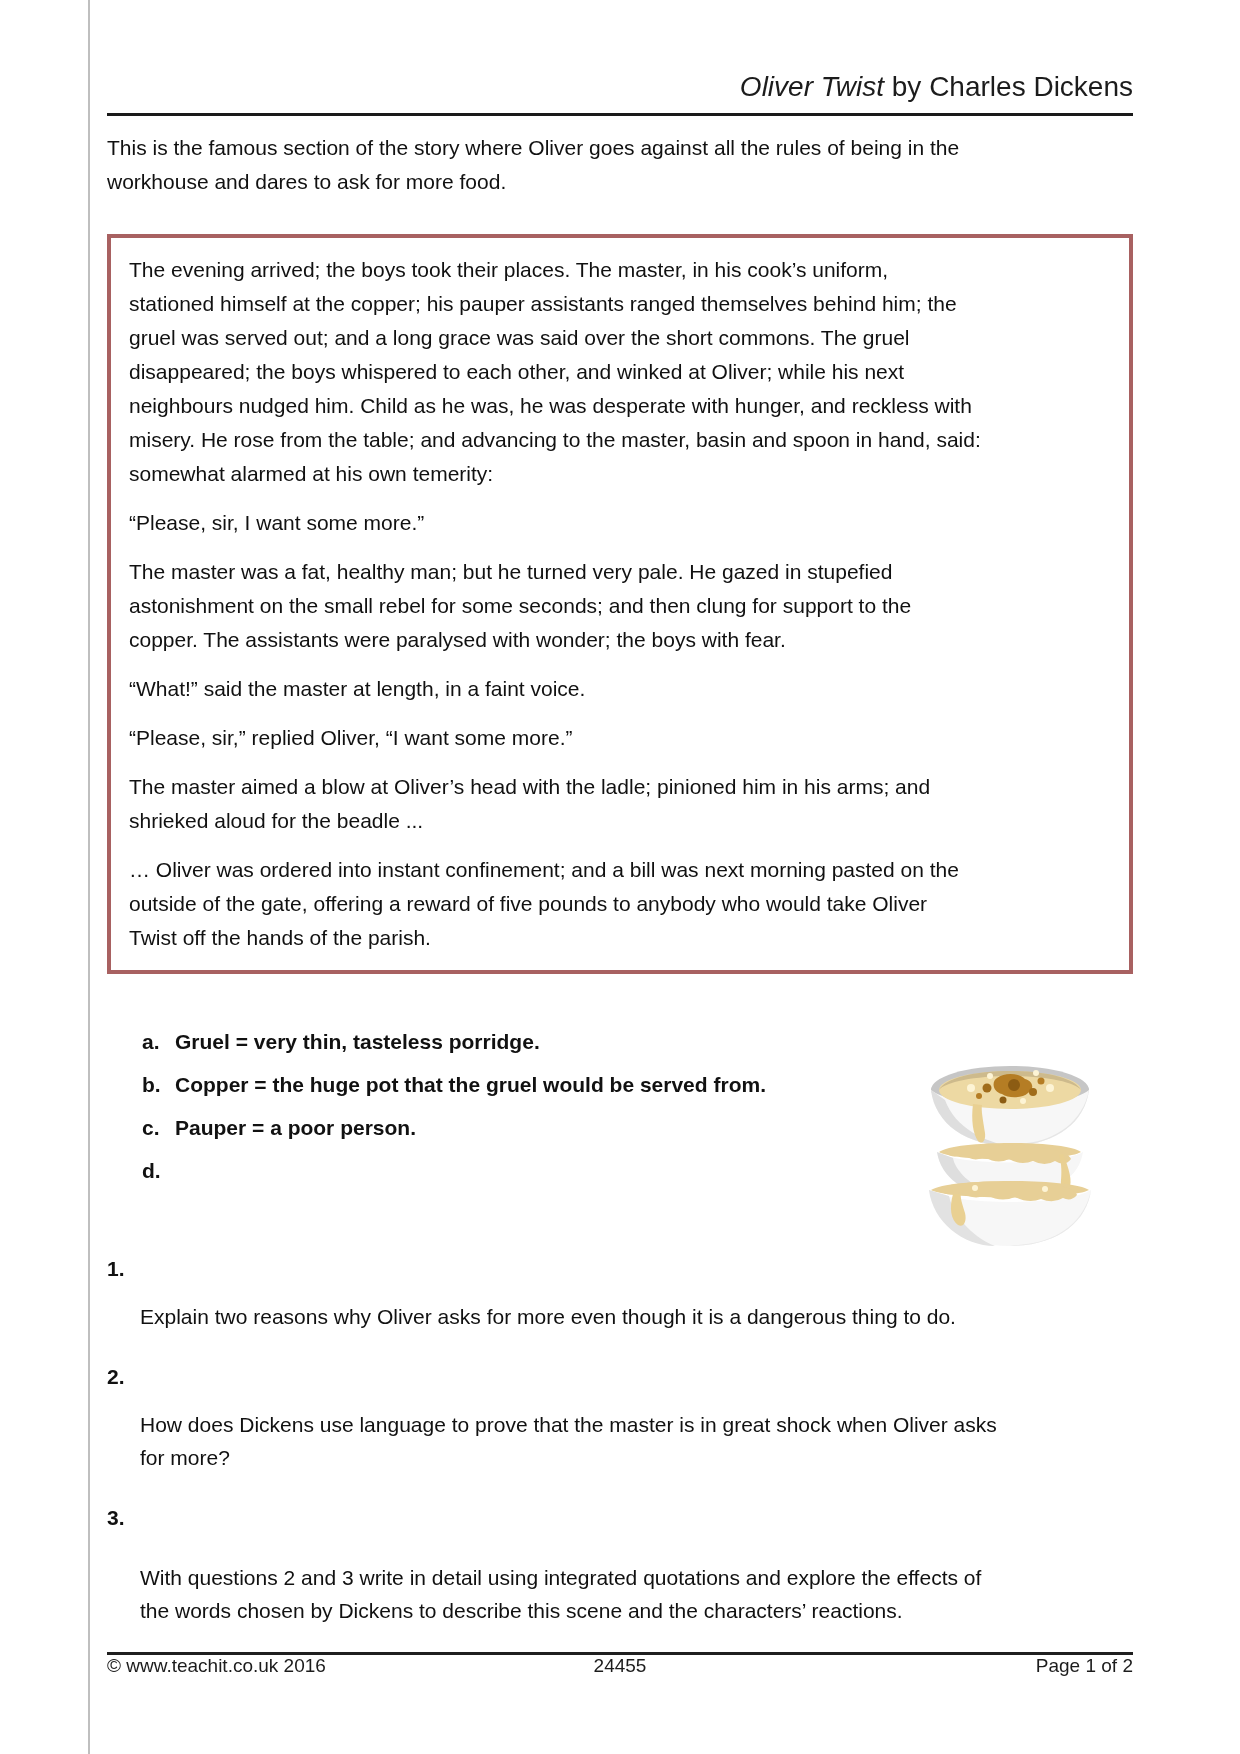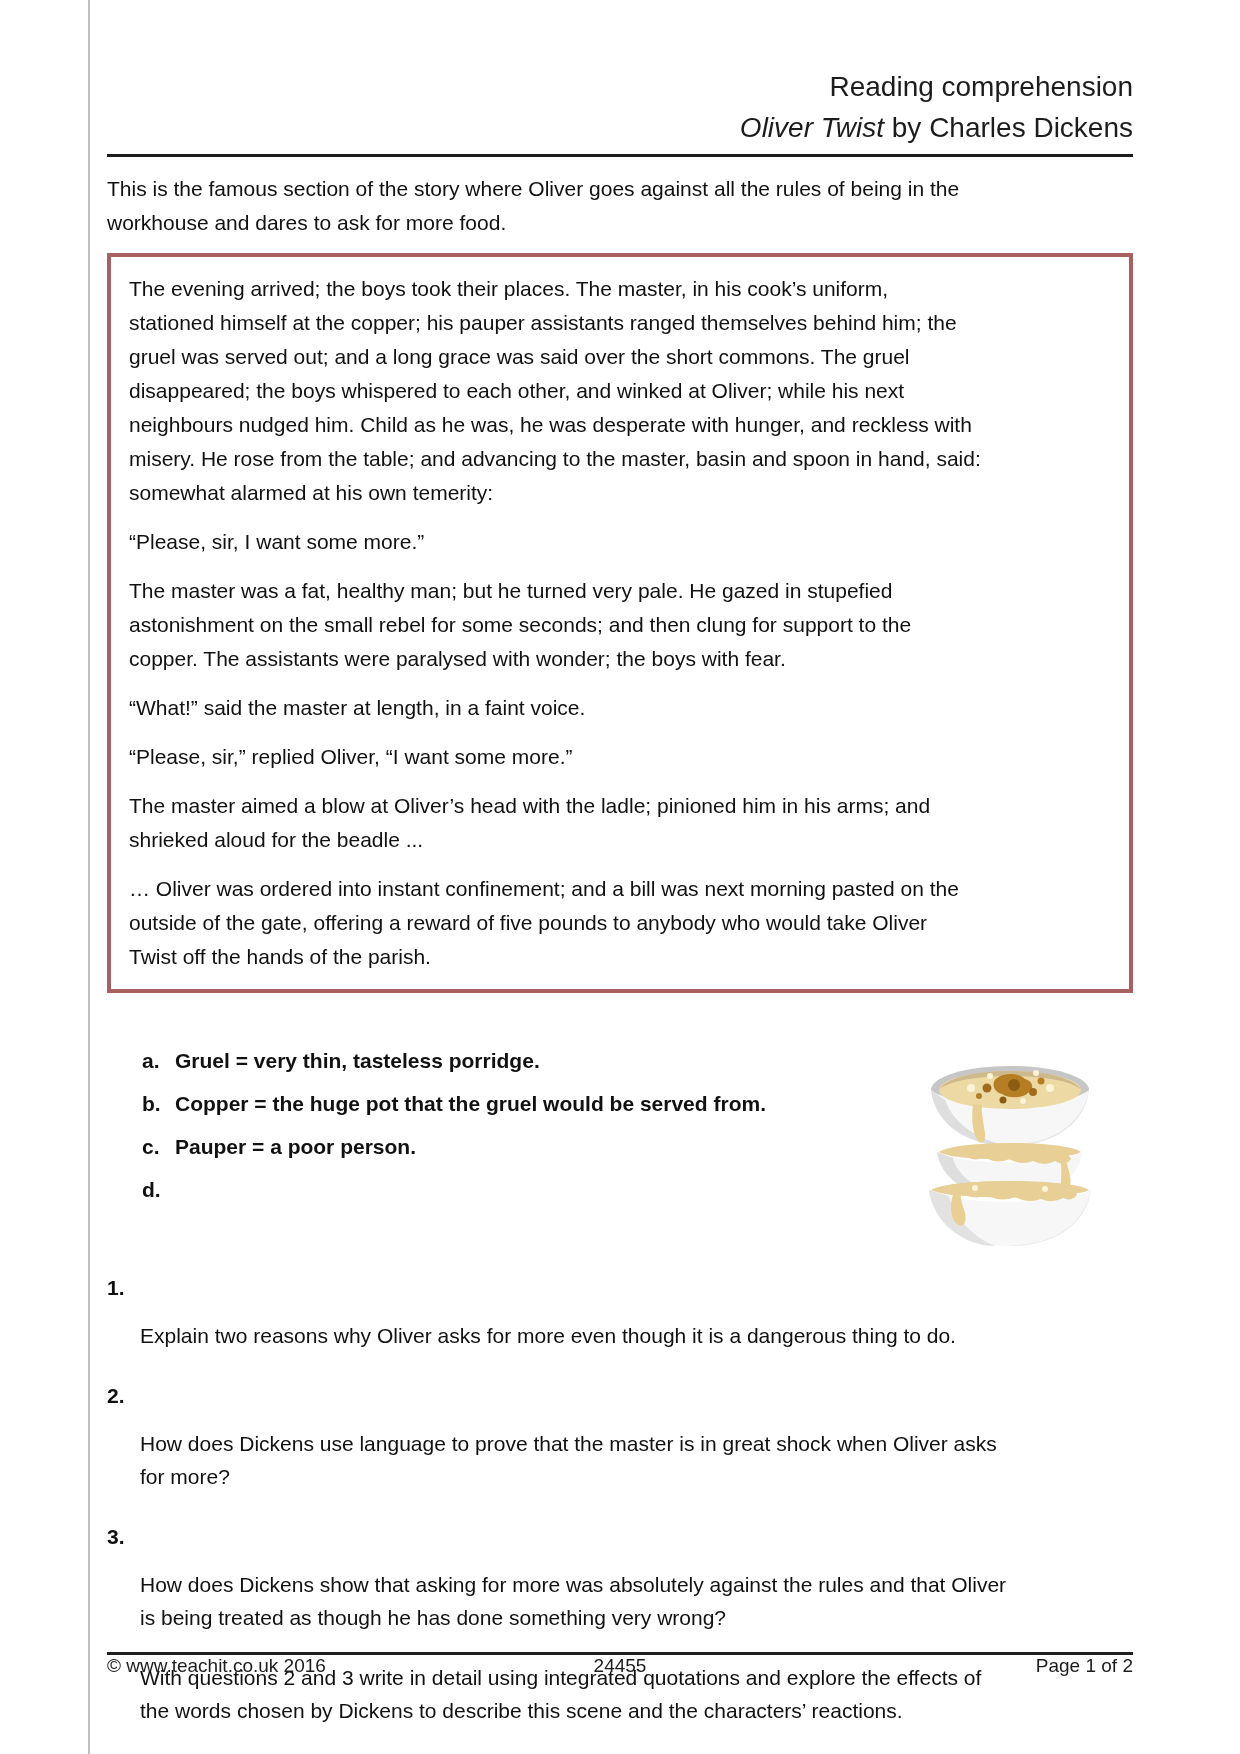--- a/index.html
+++ b/index.html
@@ -4,21 +4,21 @@
 <style>
   html,body{margin:0;padding:0;background:#ffffff;}
   .page{position:relative;width:1240px;height:1754px;background:#ffffff;overflow:hidden;
         font-family:"Liberation Sans",sans-serif;color:#111;}
   .edge-line{position:absolute;left:88px;top:0;width:2px;height:1754px;background:#aaaaaa;opacity:.75;}
   .content{position:relative;margin:0 107px;width:1026px;}
   .header{margin-top:66px;text-align:right;font-size:28px;line-height:41px;color:#1c1c1c;}
   .italic{font-style:italic;}
   .title-rule{border:none;border-top:3px solid #1a1a1a;margin:6px 0 0 0;}
   .intro{margin:15px 0 0 0;font-size:21px;line-height:34px;white-space:pre-line;}
-  .extract-box{margin-top:13px;border:4px solid #a86161;padding:15px 24px 15px 18px;}
+  .extract-box{margin-top:35px;border:4px solid #a86161;padding:15px 24px 15px 18px;}
   .extract-box p{margin:0 0 15px 0;font-size:21px;line-height:34px;white-space:pre-line;}
   .extract-box p:last-child{margin-bottom:0;}
   .vocab{margin:55px 0 0 35px;}
   .vocab-item{display:flex;font-size:21px;font-weight:bold;line-height:26px;margin-bottom:17px;}
   .vletter{width:33px;flex:0 0 33px;}
   .illustration{position:absolute;left:915px;top:1048px;width:190px;height:200px;}
   .questions{margin-top:68px;}
   .q-row{display:flex;font-size:21px;line-height:33px;margin-bottom:27px;}
   .q-num{width:33px;flex:0 0 33px;font-weight:bold;}
   .q-text{white-space:pre-line;margin-top:48px;}
@@ -31,21 +31,20 @@
 </style>
 </head>
 <body>
 
 <div class="page">
   <div class="edge-line"></div>
 
   <div class="content">
 
     <div class="header">
-      <div>Reading comprehension</div>
       <div><span class="italic">Oliver Twist</span><span> by Charles Dickens</span></div>
     </div>
 
     <hr class="title-rule">
 
     <p class="intro">This is the famous section of the story where Oliver goes against all the rules of being in the
 workhouse and dares to ask for more food.</p>
 
     <div class="extract-box">
       <p>The evening arrived; the boys took their places. The master, in his cook’s uniform,
@@ -91,22 +90,20 @@
         <span class="q-num">1.</span>
         <span class="q-text">Explain two reasons why Oliver asks for more even though it is a dangerous thing to do.</span>
       </div>
       <div class="q-row">
         <span class="q-num">2.</span>
         <span class="q-text">How does Dickens use language to prove that the master is in great shock when Oliver asks
 for more?</span>
       </div>
       <div class="q-row">
         <span class="q-num">3.</span>
-        <span class="q-text">How does Dickens show that asking for more was absolutely against the rules and that Oliver
-is being treated as though he has done something very wrong?</span>
       </div>
     </div>
 
     <p class="note">With questions 2 and 3 write in detail using integrated quotations and explore the effects of
 the words chosen by Dickens to describe this scene and the characters’ reactions.</p>
   </div>
 
   <div class="illustration">
     <svg width="190" height="200" viewBox="0 0 190 200" xmlns="http://www.w3.org/2000/svg">
 

